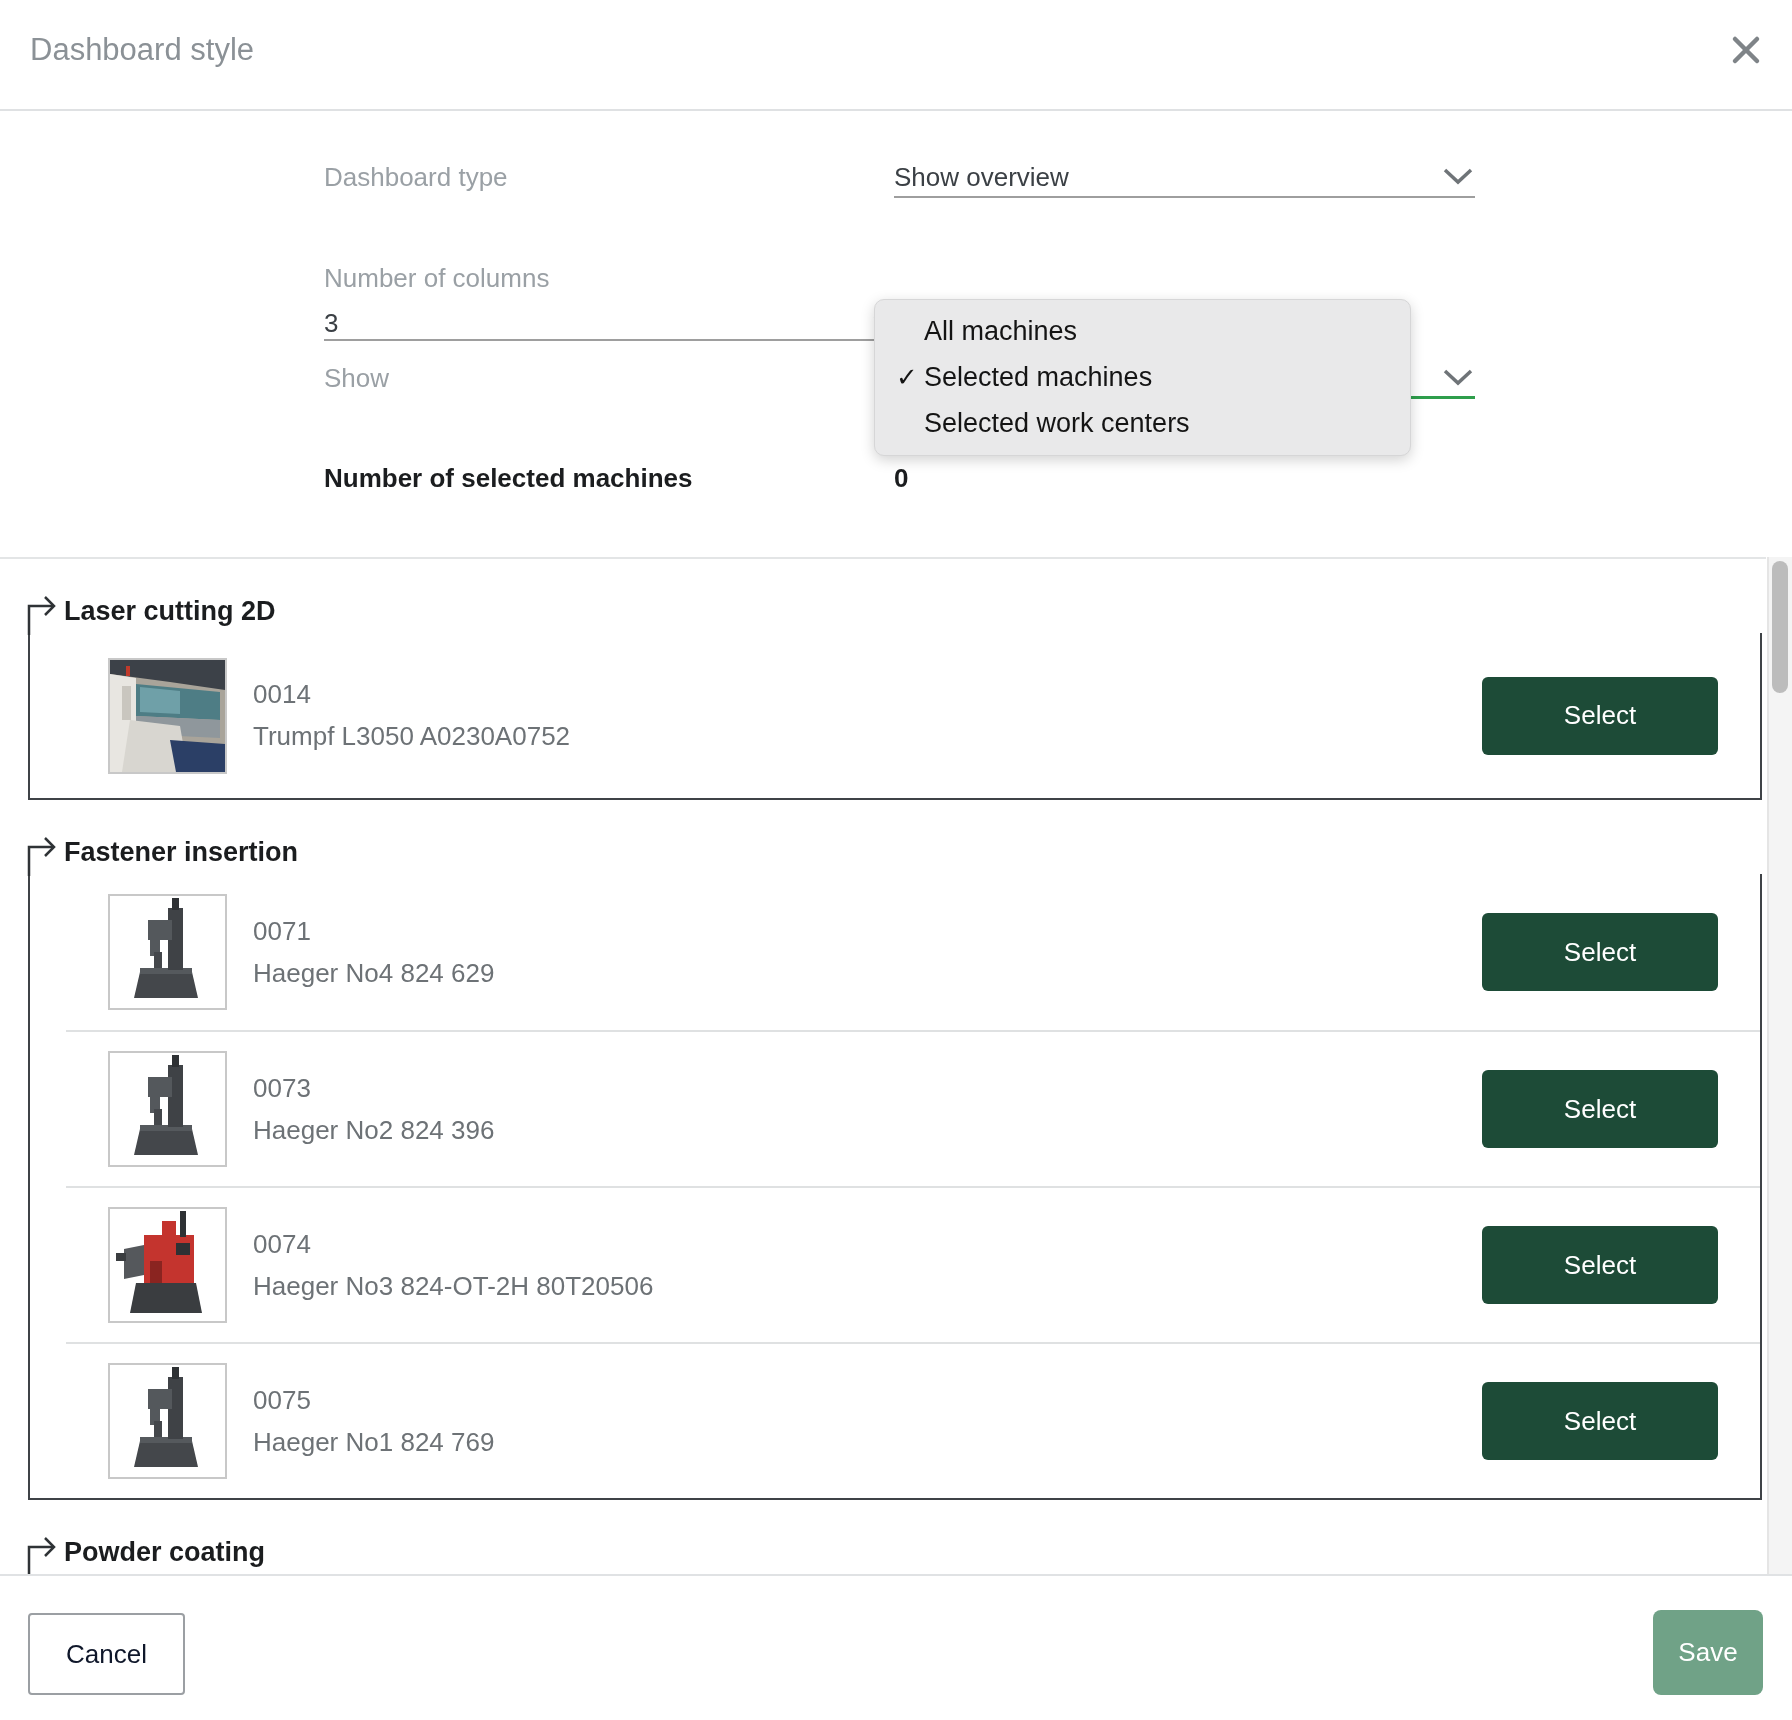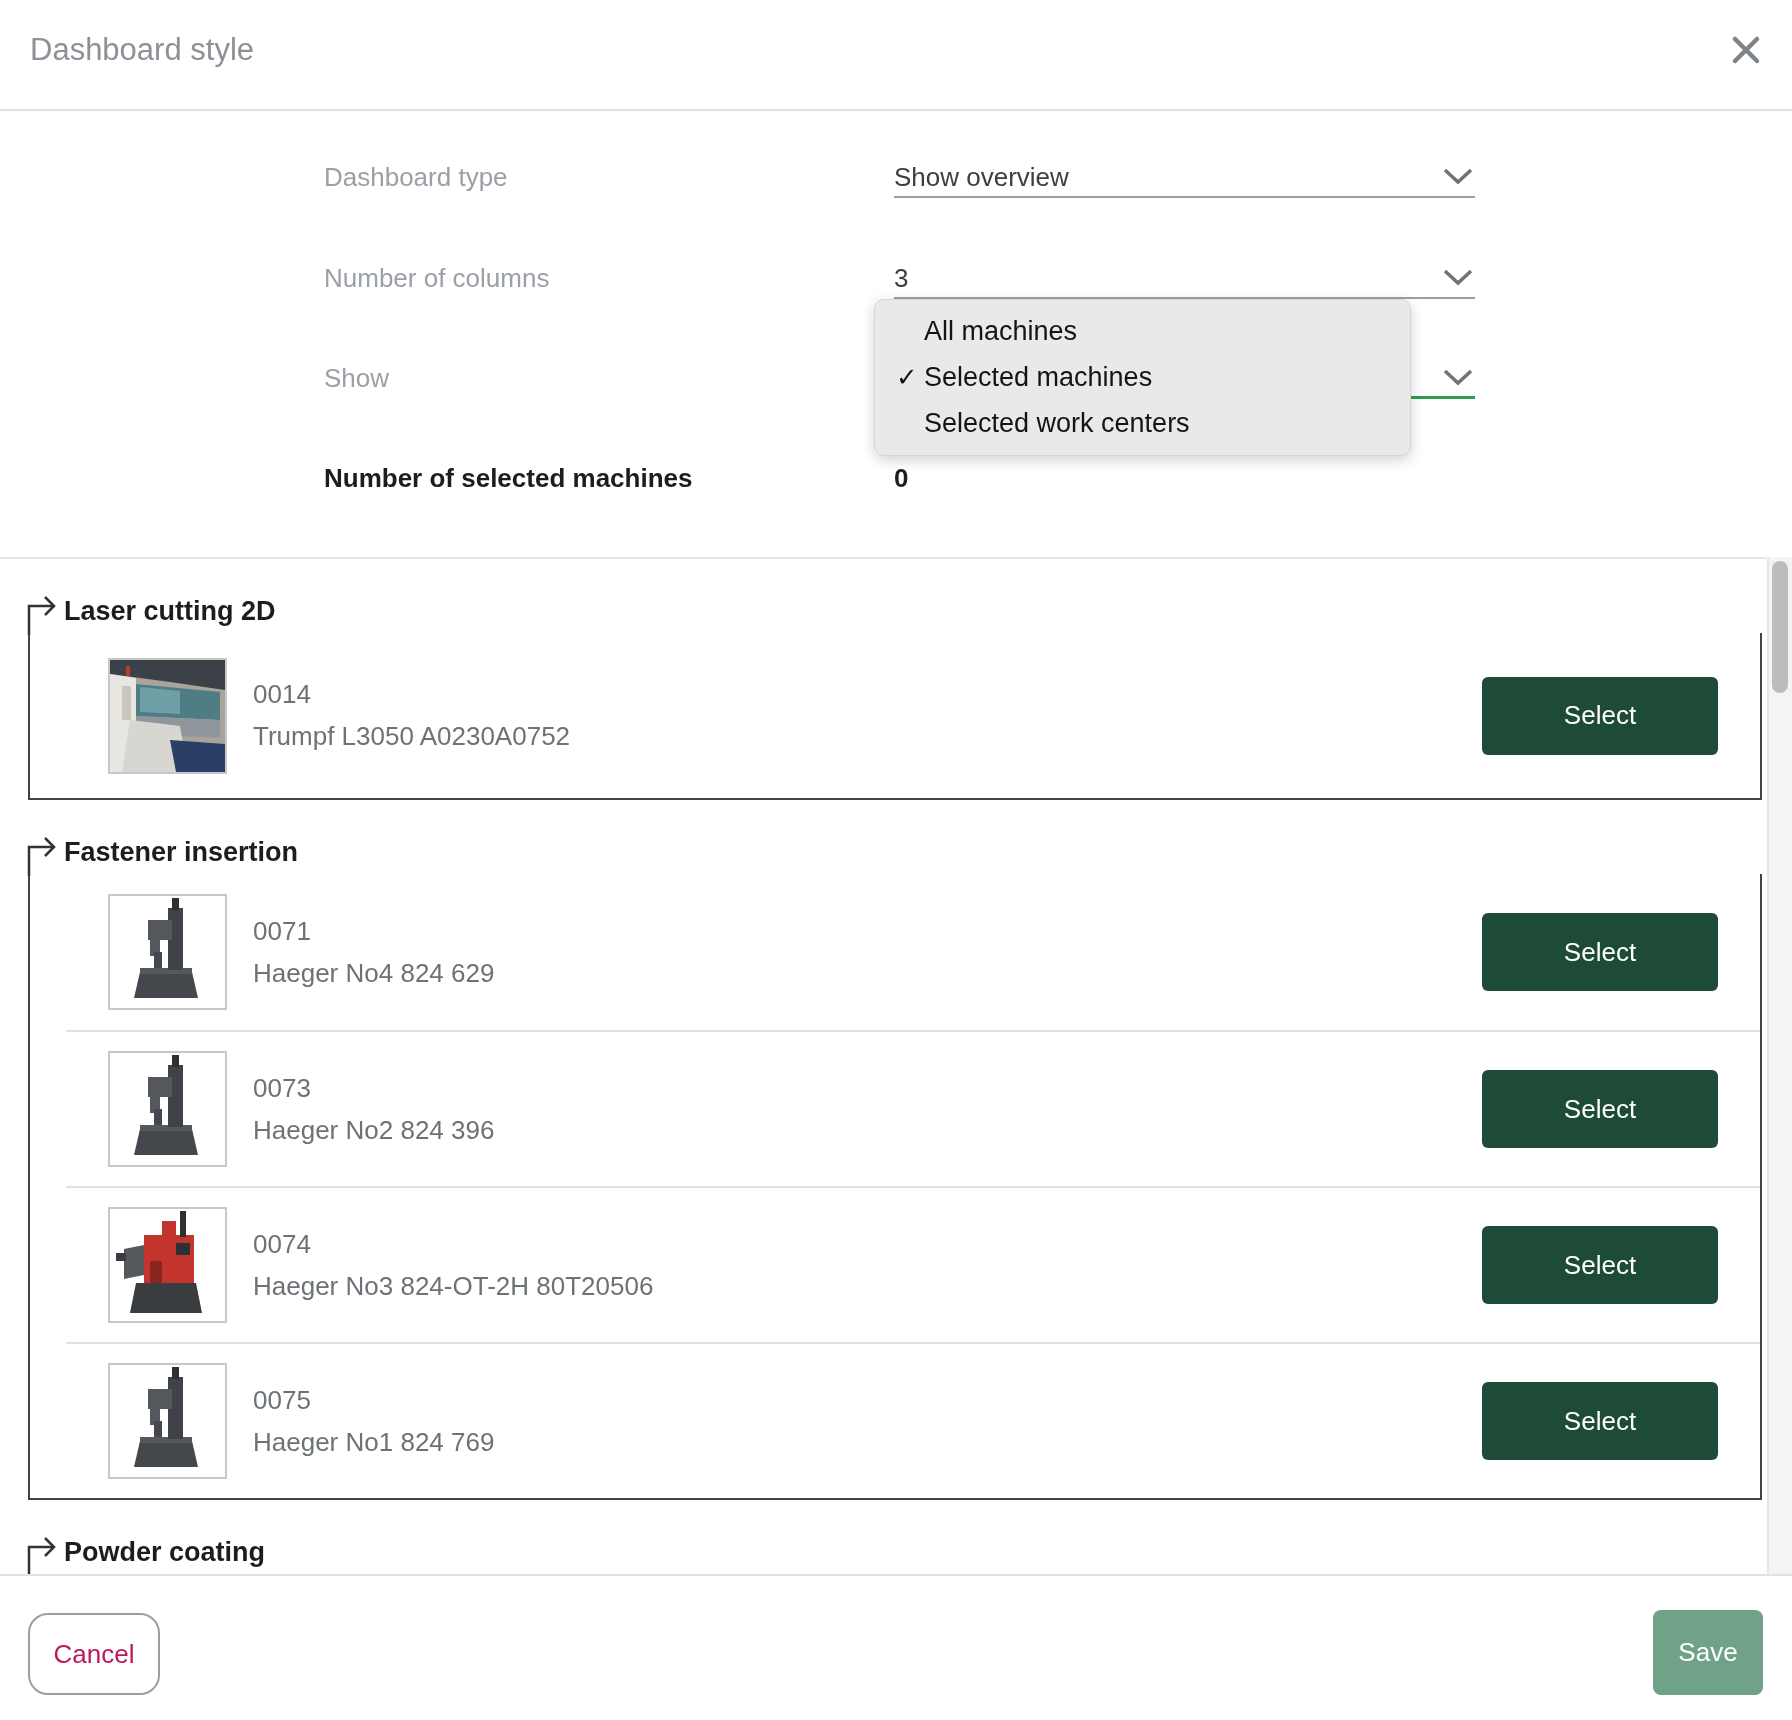--- a/index.html
+++ b/index.html
@@ -12,21 +12,21 @@
 
   
   .modal-header { position:absolute; top:0; left:0; right:0; height:111px;
                   border-bottom:2px solid #dfe1e3; background:#fff; z-index:20; }
   .modal-title { position:absolute; left:30px; top:32px; font-size:31px; color:#8b9196; }
   .close-btn { position:absolute; right:24px; top:28px; width:44px; height:44px;
                display:flex; align-items:center; justify-content:center; cursor:pointer; }
 
   
   .form-row { position:absolute; left:324px; display:flex; height:42px;gap:8px; }
-  .row-1 { top:156px; } .row-2 { top:257px; } .row-3 { top:357px; } .row-4 { top:457px; }
+  .row-1 { top:156px; } .row-2 { top:257px;flex-direction:column; } .row-3 { top:357px; } .row-4 { top:457px; }
   .form-label { width:562px; font-size:26px; color:#9aa0a5; padding-top:6px; }
   .row-4 .form-label { color:#1b1d1f; font-weight:bold; }
   .select-field { position:relative; width:581px; height:42px;
                   border-bottom:2px solid #9e9e9e; }
   .select-field.focused { border-bottom:3px solid #2e9e4c; }
   .select-value { font-size:26px; color:#3b4045; padding-top:6px; }
   .chevron { position:absolute; right:2px; top:12px; }
   .count-value { font-size:26px; font-weight:bold; color:#1b1d1f; padding-top:6px; }
 
   
@@ -62,23 +62,23 @@
 
   
   .scrollbar-track { position:absolute; right:0; top:557px; width:25px; height:1017px;
                      background:#f4f4f4; border-left:2px solid #e5e5e5; z-index:55; }
   .scrollbar-thumb { position:absolute; left:3px; top:4px; width:16px; height:132px;
                      background:#bcbcbc; border-radius:8px; }
 
   
   .modal-footer { position:absolute; top:1574px; left:0; right:0; bottom:0; background:#fff;
                   border-top:2px solid #e0e2e4; z-index:60; }
-  .cancel-btn { position:absolute; left:28px; top:37px; width:132px; height:82px;
-                background:#fff; border:2px solid #9b9fa3; border-radius:20px;
-                font-size:26px; color:#be185d; cursor:pointer;
+  .cancel-btn { position:absolute; left:28px; top:37px; width:157px; height:82px;
+                background:#fff; border:2px solid #9b9fa3; border-radius:4px;
+                font-size:26px; color:#0f172a; cursor:pointer;
                 font-family:"Liberation Sans", sans-serif; }
   .save-btn { position:absolute; right:29px; top:34px; width:110px; height:85px;
               background:#70a287; border:none; border-radius:8px; color:#fff;
               font-size:26px; cursor:pointer; font-family:"Liberation Sans", sans-serif; }
 </style>
 </head>
 <body>
 
 <div class="modal-header">
   <div class="modal-title">Dashboard style</div>

